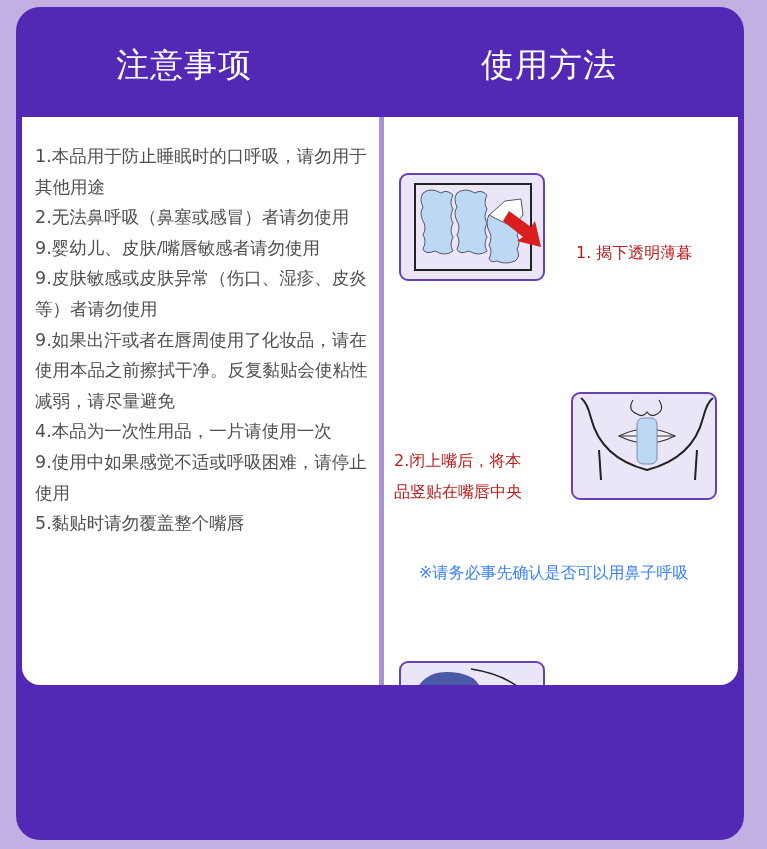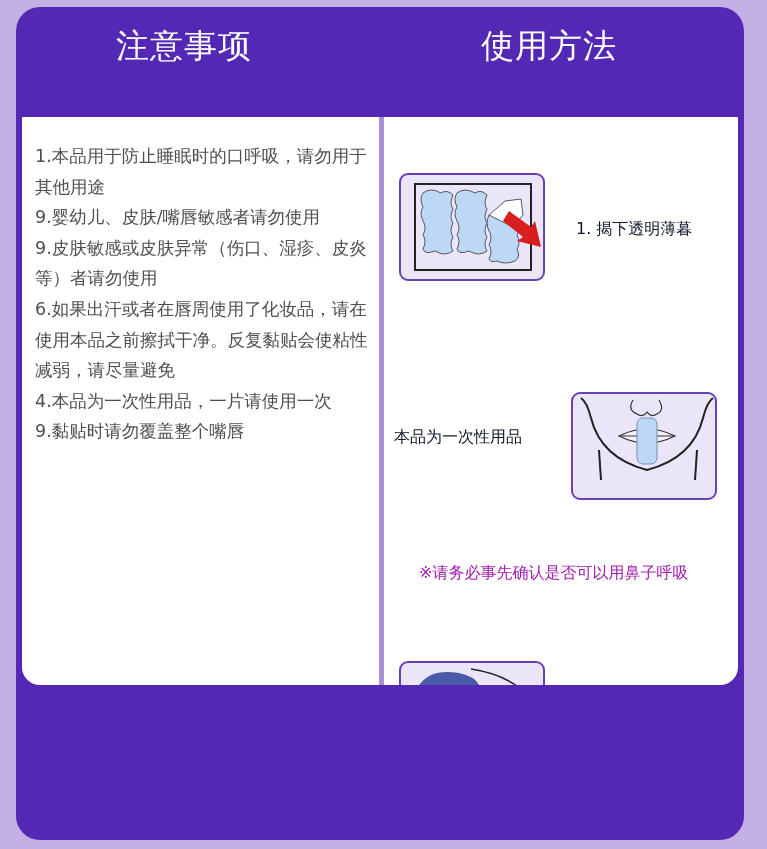--- a/index.html
+++ b/index.html
@@ -8,21 +8,21 @@
     font-family:"DejaVu Sans","Liberation Sans",sans-serif;
   }
   .card {
     position:absolute; left:16px; top:7px; width:728px; height:833px;
     background:#5328b4; border-radius:24px;
   }
   .header {
     position:absolute; left:0; top:0; width:100%; height:110px;
   }
   .header .title {
-    position:absolute; top:17px; font-size:33px; color:#ffffff; letter-spacing:1px;
+    position:absolute; top:36px; font-size:33px; color:#ffffff; letter-spacing:1px;
     font-weight:normal;
   }
   .title-left { left:100px; }
   .title-right { left:465px;text-align:right; }
   .panel {
     position:absolute; left:6px; top:110px; width:716px; height:568px;
     background:#ffffff; border-radius:0 0 18px 18px; overflow:hidden;
   }
   .divider {
     position:absolute; left:357px; top:0; width:5px; height:100%; background:#a893d6;
@@ -30,61 +30,64 @@
   .notes {
     position:absolute; left:13px; top:24px; width:340px;
     font-size:17.5px; line-height:30.6px; color:#4f4f4f;
   }
   .notes .item { white-space:normal; }
   .step-img {
     position:absolute; width:146px; height:108px; background:#ebe6f7;
     border:2px solid #6840b8; border-radius:9px; box-sizing:border-box; overflow:hidden;
   }
   .step-text {
-    position:absolute; font-size:16px; color:#0f172a; line-height:31px;
+    position:absolute; font-size:16px; color:#b91c1c; line-height:31px;margin-top:24px;
   }
   .warning {
-    position:absolute; left:17px; top:446px; font-size:16px; color:#a21caf; white-space:nowrap;
+    position:absolute; left:17px; top:446px; font-size:16px; color:#3b82f6; white-space:nowrap;
   }
 </style>
 </head>
 <body>
 
 <div class="card">
   <div class="header">
     <div class="title title-left">注意事项</div>
     <div class="title title-right">使用方法</div>
   </div>
 
   <div class="panel">
     <div class="divider"></div>
 
     <div class="notes">
       <div class="item">1.本品用于防止睡眠时的口呼吸，请勿用于其他用途</div>
+      <div class="item">2.无法鼻呼吸（鼻塞或感冒）者请勿使用</div>
       <div class="item">9.婴幼儿、皮肤/嘴唇敏感者请勿使用</div>
       <div class="item">9.皮肤敏感或皮肤异常（伤口、湿疹、皮炎等）者请勿使用</div>
-      <div class="item">6.如果出汗或者在唇周使用了化妆品，请在使用本品之前擦拭干净。反复黏贴会使粘性减弱，请尽量避免</div>
+      <div class="item">9.如果出汗或者在唇周使用了化妆品，请在使用本品之前擦拭干净。反复黏贴会使粘性减弱，请尽量避免</div>
       <div class="item">4.本品为一次性用品，一片请使用一次</div>
-      <div class="item">9.黏贴时请勿覆盖整个嘴唇</div>
+      <div class="item">9.使用中如果感觉不适或呼吸困难，请停止使用</div>
+      <div class="item">5.黏贴时请勿覆盖整个嘴唇</div>
     </div>
 
     <div class="step-img" style="left:377px; top:56px;">
       <svg width="142" height="104" viewBox="0 0 142 104">
         <rect x="14" y="9" width="116" height="86" fill="none" stroke="#222" stroke-width="2"></rect>
         <path d="M22 18 q8-6 18 0 q6 -4 12 2 q-4 8 0 14 q-4 8 0 14 q-4 8 0 14 q-4 8 0 14 q-8 6-18 0 q-10 4-12-2 q4-8 0-14 q4-8 0-14 q-4-8 0-14 q-4-8 0-14z" fill="#bcd8f5" stroke="#556" stroke-width="1"></path>
         <path d="M56 18 q8-6 18 0 q6 -4 12 2 q-4 8 0 14 q-4 8 0 14 q-4 8 0 14 q-4 8 0 14 q-8 6-18 0 q-10 4-12-2 q4-8 0-14 q4-8 0-14 q-4-8 0-14 q-4-8 0-14z" fill="#bcd8f5" stroke="#556" stroke-width="1"></path>
         <path d="M88 40 q10 -6 18 8 q6 2 10 -4 q4 10 0 16 q4 8 0 14 q4 8 -2 12 q-10 4-18 0 q-6 2-8-2 q4-8 0-14 q4-8 0-14 q-4-8 0-16z" fill="#bcd8f5" stroke="#556" stroke-width="1"></path>
         <path d="M88 40 l16 -14 l16 -2 l2 16 l-10 12 z" fill="#fff" stroke="#556" stroke-width="1"></path>
         <path d="M108 36 l22 16 l4 -6 l6 26 l-24 -6 l6 -4 l-20 -16 z" fill="#d81e1e"></path>
       </svg>
     </div>
     <div class="step-text" style="left:554px; top:96px;">1. 揭下透明薄暮</div>
 
     <div class="step-text" style="left:372px; top:304px;">
-      <div>本品为一次性用品</div>
+      <div>2.闭上嘴后，将本</div>
+      <div>品竖贴在嘴唇中央</div>
     </div>
     <div class="step-img" style="left:549px; top:275px;">
       <svg width="142" height="104" viewBox="0 0 142 104">
         <path d="M8 4 q6 4 10 20 q10 40 56 52 q46-12 56-52 q4-16 10-20" fill="none" stroke="#222" stroke-width="2"></path>
         <path d="M26 56 l2 30" stroke="#222" stroke-width="2"></path>
         <path d="M124 56 l-2 30" stroke="#222" stroke-width="2"></path>
         <path d="M60 6 q-6 10 4 14 q6 4 10 -2 q4 6 10 2 q8 -4 2 -14" fill="none" stroke="#333" stroke-width="1.2"></path>
         <path d="M46 42 q28 -14 56 0 q-28 14 -56 0z" fill="#f3f0fa" stroke="#333" stroke-width="1.2"></path>
         <path d="M46 42 l56 0" stroke="#333" stroke-width="1"></path>
         <rect x="64" y="24" width="20" height="46" rx="6" fill="#bcd8f5" stroke="#7a8ab0" stroke-width="1"></rect>

